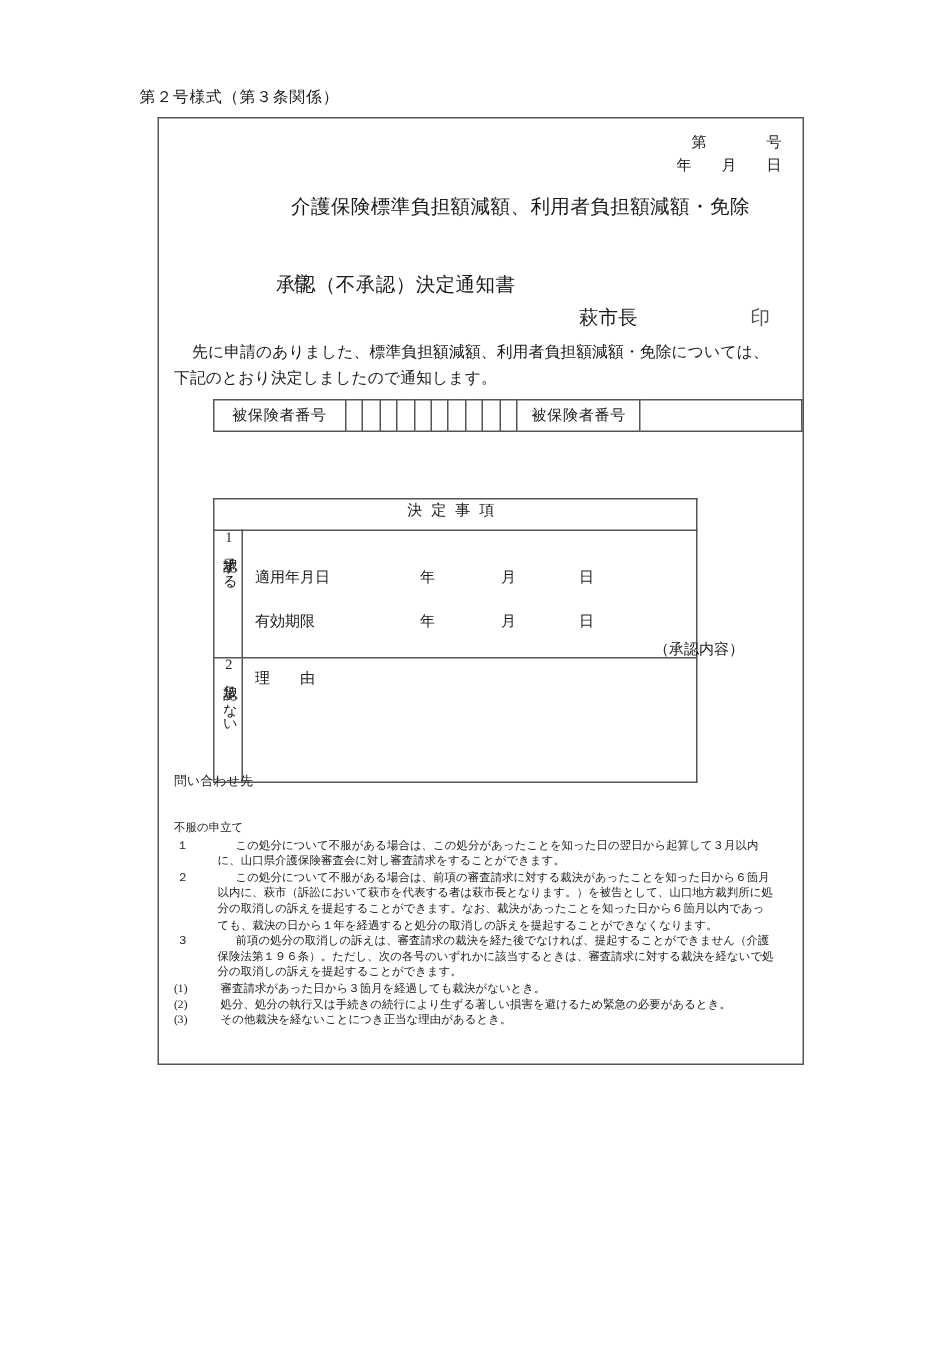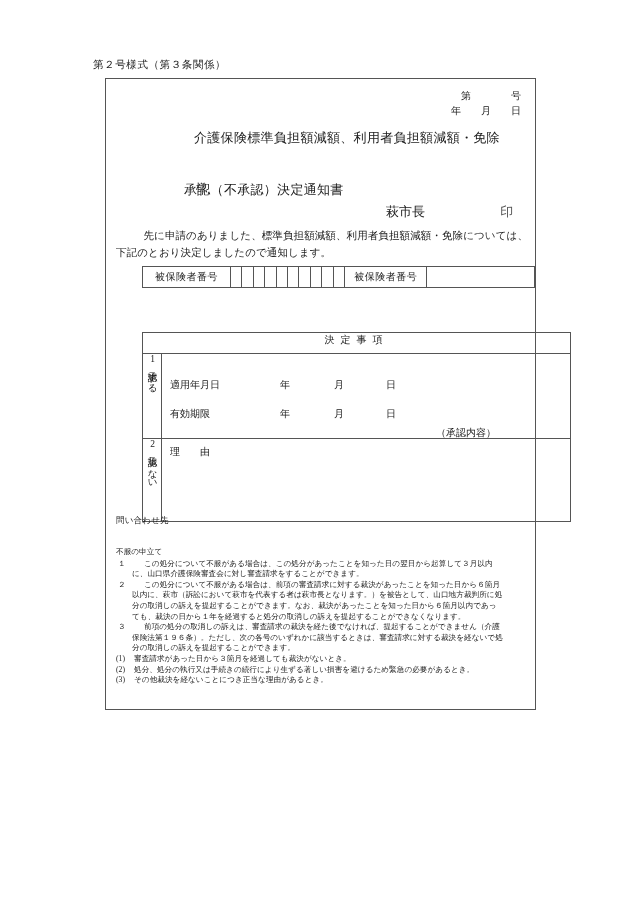--- a/index.html
+++ b/index.html
@@ -103,21 +103,21 @@
   
   .body-text {
     position: absolute;
     left: 10px;
     top: 148px;
     width: 412px;
     font-size: 10.5px;
     line-height: 17px;
     letter-spacing: 0.1px;
   }
-  .body-text .l1 { display: block; text-indent: 12px; text-align: right; }
+  .body-text .l1 { display: block; text-indent: 12px; }
   .body-text .l2 { display: block; }
 
   
   .tbl-insured {
     position: absolute;
     left: 36px;
     top: 187px;
     border-collapse: collapse;
     font-size: 10px;
   }
@@ -151,21 +151,21 @@
     white-space: nowrap;
   }
   .cell-date-label { width: 101px; letter-spacing: 0.5px; }
   .cell-date-value { width: 102px; letter-spacing: 5px; padding-left:6px; }
 
   
   .tbl-main {
     position: absolute;
     left: 36px;
     top: 253px;
-    width: 429px;
+    width: 323px;
     border-collapse: collapse;
     font-size: 10px;
   }
   .tbl-main td {
     border: 1px solid #555;
     padding: 0;
     vertical-align: top;
   }
   .cell-head {
     height: 20px;
@@ -243,21 +243,21 @@
   }
   .note-item .num {
     position: absolute;
     left: 2px;
     top: 0;
   }
   .note-item .num.paren {
     left: 0px;
   }
   .note-item.sub { padding-left: 18px; }
-  .note-item .txt { display: block; }
+  .note-item .txt { display: block; margin-left: 13px; }
 </style>
 </head>
 <body>
 
 <div class="form-number">第２号様式（第３条関係）</div>
 
 <div class="frame">
   <div class="inner">
 
     <div class="doc-meta">

